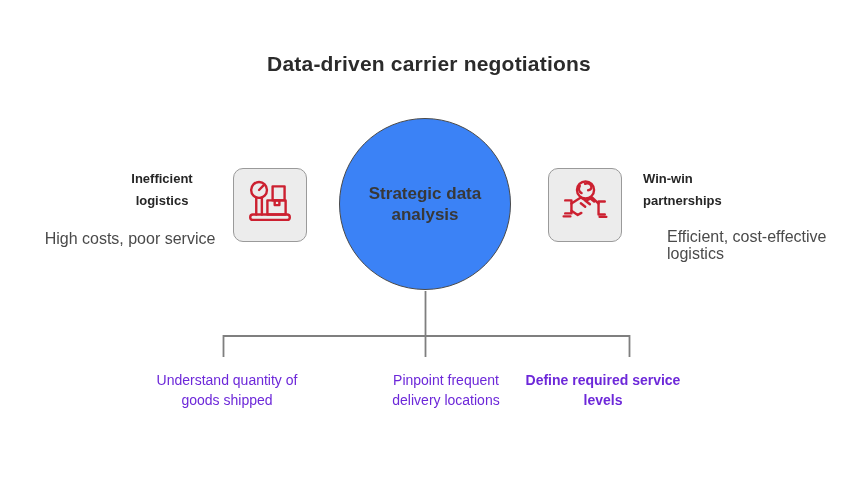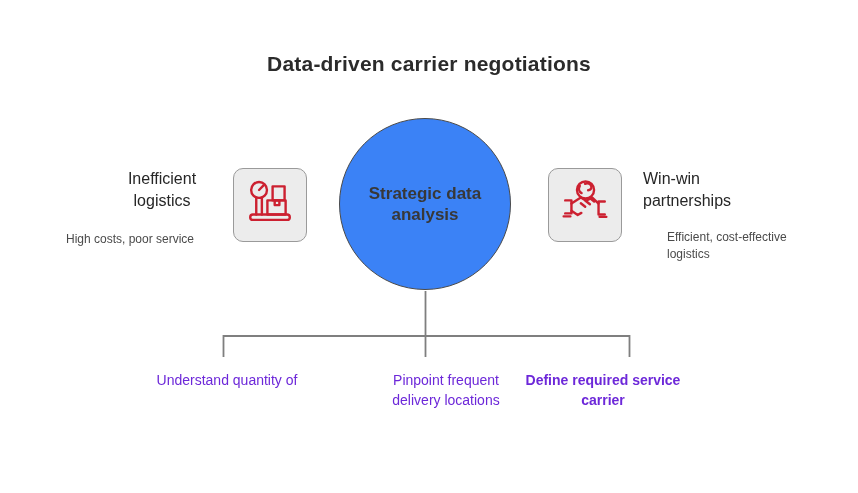--- a/index.html
+++ b/index.html
@@ -59,30 +59,30 @@
     box-sizing: border-box;
     display: flex;
     align-items: center;
     justify-content: center;
   }
   .icon-box-left  { left: 233px; top: 168px; }
   .icon-box-right { left: 548px; top: 168px; }
   .icon-box svg { stroke: #cc2030; fill: none; stroke-width: 2.3; stroke-linecap: round; stroke-linejoin: round; }
   .side-heading {
     position: absolute;
-    font-size: 16px;
+    font-size: 13px;
     line-height: 21.5px;
-    font-weight: 400;
+    font-weight: 700;
     color: #262626;
   }
   .heading-left { left: 52px; top: 168px; width: 220px; text-align: center; }
   .heading-right { left: 643px; top: 168px; width: 220px; text-align: left; }
   .side-subtitle {
     position: absolute;
-    font-size: 12px;
+    font-size: 16px;
     line-height: 16.5px;
     color: #4a4a4a;
   }
   .subtitle-left { left: 20px; top: 231px; width: 220px; text-align: center; }
   .subtitle-right { left: 643px; top: 229px; width: 200px; text-align: left; margin-left: 24px; }
   .branch-label {
     position: absolute;
     top: 371px;
     width: 220px;
     text-align: center;
@@ -155,23 +155,24 @@
     <span class="line">Win-win</span>
     <span class="line">partnerships</span>
   </div>
   <div class="side-subtitle subtitle-right">
     <span class="line">Efficient, cost-effective</span>
     <span class="line">logistics</span>
   </div>
 
   <div class="branch-label branch-0">
     <span class="line">Understand quantity of</span>
+    <span class="line">goods shipped</span>
   </div>
   <div class="branch-label branch-1">
     <span class="line">Pinpoint frequent</span>
     <span class="line">delivery locations</span>
   </div>
   <div class="branch-label branch-2">
     <span class="line">Define required service</span>
-    <span class="line">carrier</span>
+    <span class="line">levels</span>
   </div>
 
 </div>
 
 </body></html>

